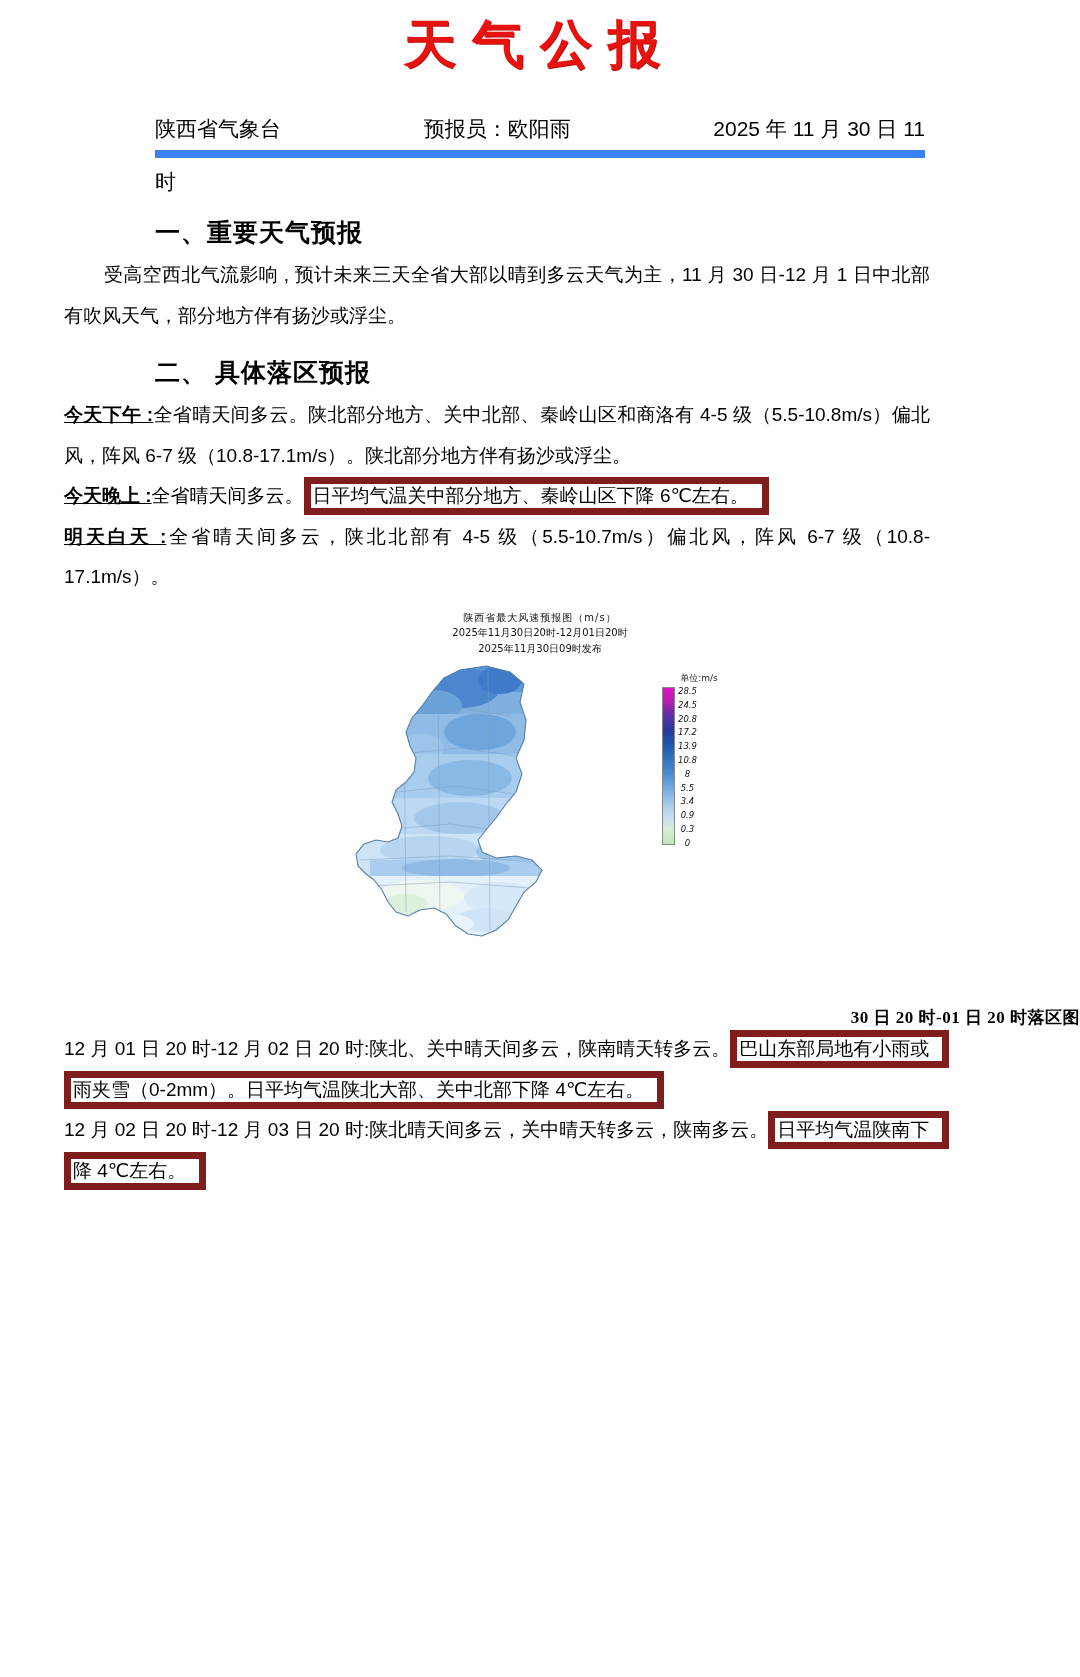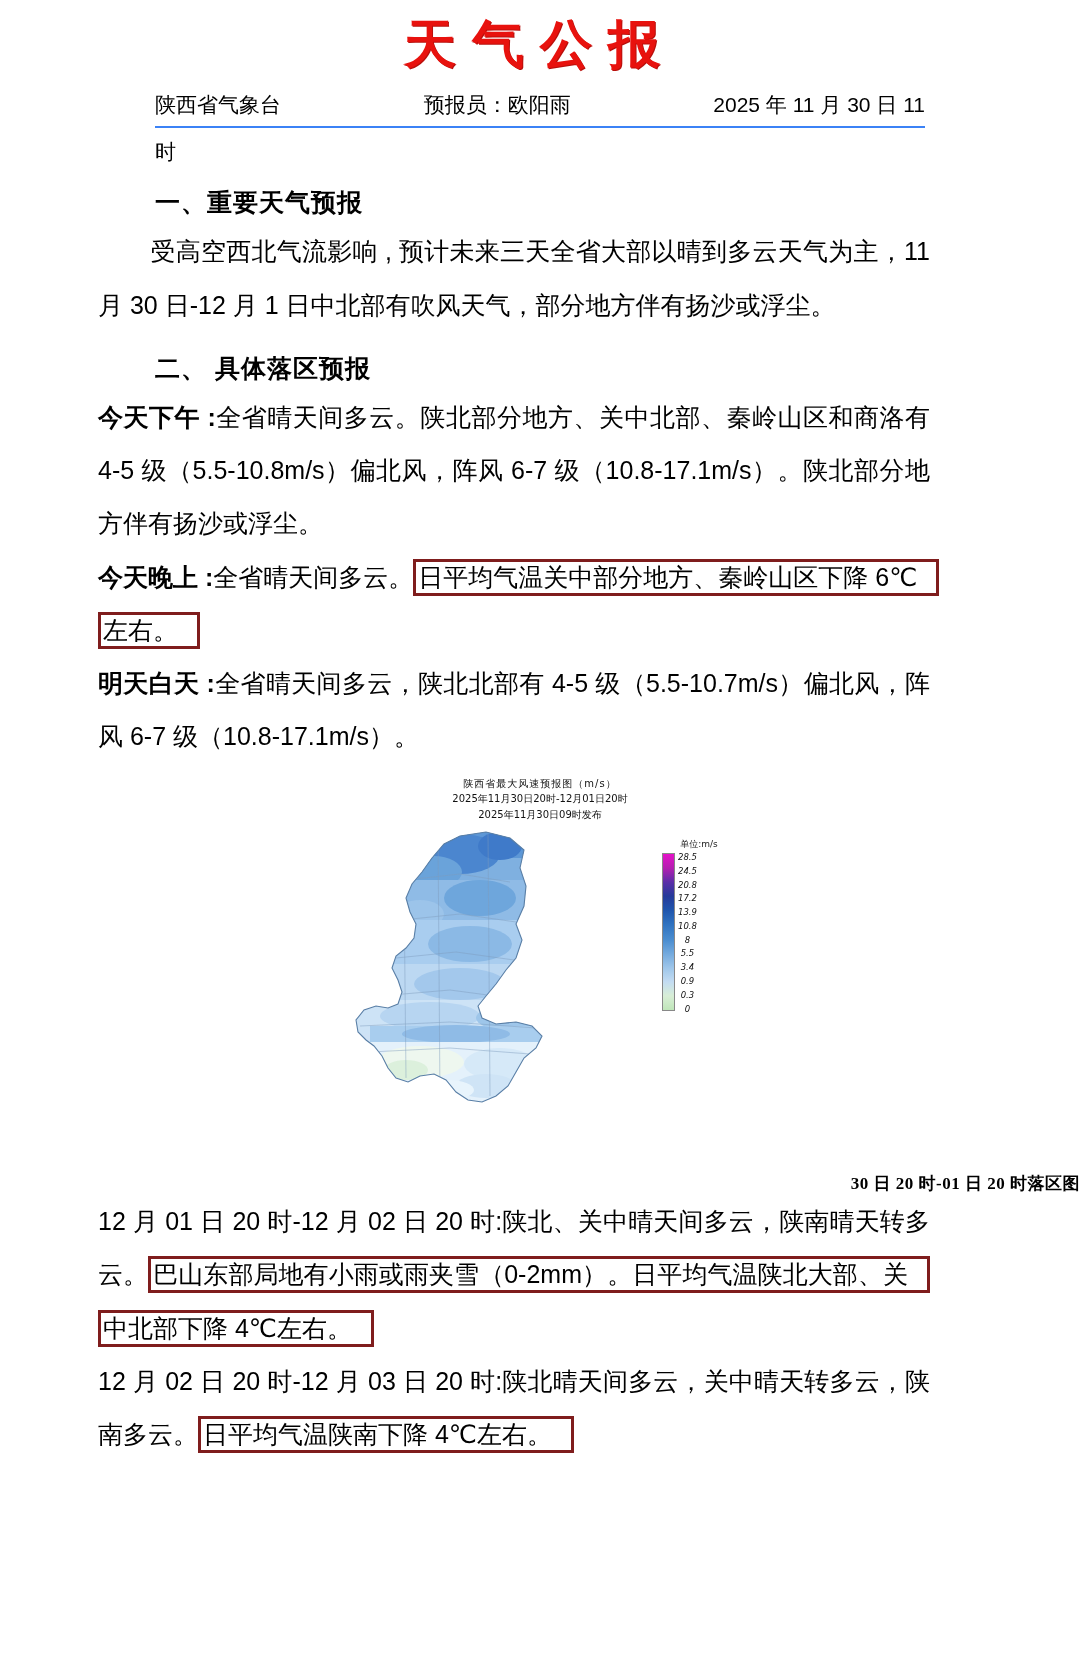--- a/index.html
+++ b/index.html
@@ -14,45 +14,45 @@
   .doc-title{
     text-align:center;color:#e8120e;font-weight:bold;
     font-size:52px;letter-spacing:16px;
     padding-top:14px;line-height:1.18;
     font-family:"DejaVu Sans","Liberation Sans",sans-serif;
     text-shadow:1px 1px 0 #b8100c;
   }
 
   
   .meta-row{
-    margin:16px 155px 0 155px;
-    border-bottom:2px solid #3b82f6;
+    margin:40px 155px 0 155px;
+    border-bottom:8px solid #3b82f6;
     display:flex;justify-content:space-between;align-items:flex-end;
     font-size:21px;padding-bottom:7px;white-space:nowrap;
   }
   .meta-row span{display:inline-block;}
   .meta-tail{
     margin:10px 0 0 155px;font-size:21px;
   }
 
   
   .sec-head{
     margin:20px 0 6px 155px;font-size:25px;font-weight:bold;
     letter-spacing:1px;
   }
   .body-text{
-    margin:0 150px 0 98px;font-size:25px;line-height:2.13;
+    margin:0 150px 0 64px;font-size:19px;line-height:2.13;
     text-align:justify;text-justify:inter-ideograph;
   }
   .indent{text-indent:2.1em;}
-  .lead{font-weight:bold;}
+  .lead{font-weight:bold;text-decoration:underline;}
 
   .hl{
-    border:3px solid #7f1d1d;
-    padding:1px 19px 2px 2px;
+    border:7px solid #7f1d1d;
+    padding:1px 13px 2px 2px;
     box-decoration-break:clone;
     -webkit-box-decoration-break:clone;
   }
 
   
   .figure{margin:12px 0 0 0;text-align:center;}
   .fig-caption-top{
     font-size:10px;line-height:1.55;color:#111;
     font-family:"DejaVu Sans","Liberation Sans",sans-serif;
   }

